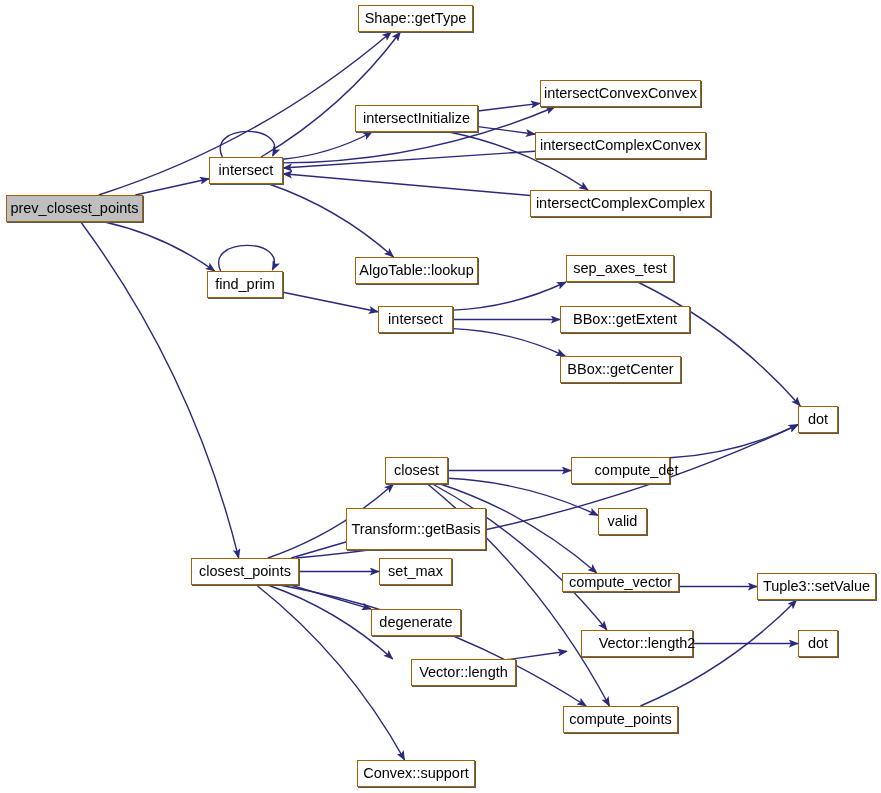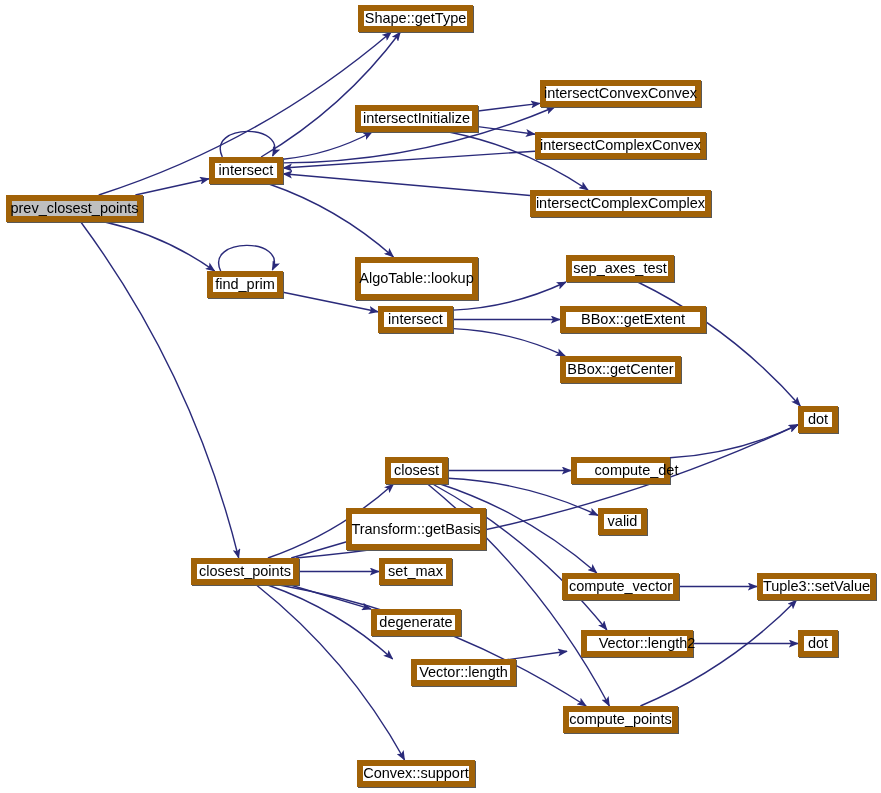--- a/index.html
+++ b/index.html
@@ -1,19 +1,19 @@
 <!DOCTYPE html>
 <html><head>
 <meta charset="utf-8">
 <style>
   html,body{margin:0;padding:0;background:#ffffff;}
   #canvas{position:relative;width:881px;height:793px;background:#ffffff;
     font-family:"Liberation Sans","DejaVu Sans",sans-serif;}
   svg#edges{position:absolute;left:0;top:0;width:881px;height:793px;overflow:visible;}
-  .node{position:absolute;box-sizing:border-box;border:6px solid #a16207;
+  .node{position:absolute;box-sizing:border-box;border:1px solid #a16207;
     background:#ffffff;display:flex;align-items:center;justify-content:center;
     font-size:14.5px;color:#000000;white-space:nowrap;line-height:1;
     box-shadow:1px 1px 0 0 #585858;}
   .node.root{background:#bfbfbf;text-align:right;}
   .node span{display:block;padding:0 2px;}
 </style>
 </head>
 <body>
 
 <div id="canvas">
@@ -79,33 +79,33 @@
       </div>
       <div class="node" style="left: 540px; top: 80px; width: 161px; height: 27px;">
         <span>intersectConvexConvex</span>
       </div>
       <div class="node" style="left: 535px; top: 132px; width: 171px; height: 27px;">
         <span>intersectComplexConvex</span>
       </div>
       <div class="node" style="left: 530px; top: 190px; width: 181px; height: 27px;">
         <span>intersectComplexComplex</span>
       </div>
-      <div class="node" style="left: 355px; top: 257px; width: 123px; height: 43px;">
+      <div class="node" style="left: 355px; top: 257px; width: 123px; height: 27px;">
         <span>AlgoTable::lookup</span>
       </div>
       <div class="node" style="left: 207px; top: 271px; width: 76px; height: 27px;">
         <span>find_prim</span>
       </div>
       <div class="node" style="left: 378px; top: 306px; width: 75px; height: 27px;">
         <span>intersect</span>
       </div>
       <div class="node" style="left: 566px; top: 255px; width: 108px; height: 27px;">
         <span>sep_axes_test</span>
       </div>
-      <div class="node" style="left: 560px; top: 306px; width: 146px; height: 27px;">
+      <div class="node" style="left: 560px; top: 306px; width: 130px; height: 27px;">
         <span>BBox::getExtent</span>
       </div>
       <div class="node" style="left: 560px; top: 356px; width: 121px; height: 27px;">
         <span>BBox::getCenter</span>
       </div>
       <div class="node" style="left: 798px; top: 406px; width: 40px; height: 27px;">
         <span>dot</span>
       </div>
       <div class="node" style="left: 385px; top: 457px; width: 63px; height: 27px;">
         <span>closest</span>
@@ -118,21 +118,21 @@
       </div>
       <div class="node" style="left: 346px; top: 508px; width: 140px; height: 42px;">
         <span>Transform::getBasis</span>
       </div>
       <div class="node" style="left: 191px; top: 558px; width: 108px; height: 27px;">
         <span>closest_points</span>
       </div>
       <div class="node" style="left: 379px; top: 558px; width: 73px; height: 27px;">
         <span>set_max</span>
       </div>
-      <div class="node" style="left: 562px; top: 573px; width: 117px; height: 27px;">
+      <div class="node" style="left: 562px; top: 573px; width: 117px; height: 19px;">
         <span>compute_vector</span>
       </div>
       <div class="node" style="left: 757px; top: 573px; width: 119px; height: 27px;">
         <span>Tuple3::setValue</span>
       </div>
       <div class="node" style="left: 371px; top: 609px; width: 90px; height: 27px;">
         <span>degenerate</span>
       </div>
       <div class="node" style="left: 581px; top: 630px; width: 112px; height: 27px; padding-left: 20px;">
         <span>Vector::length2</span>

